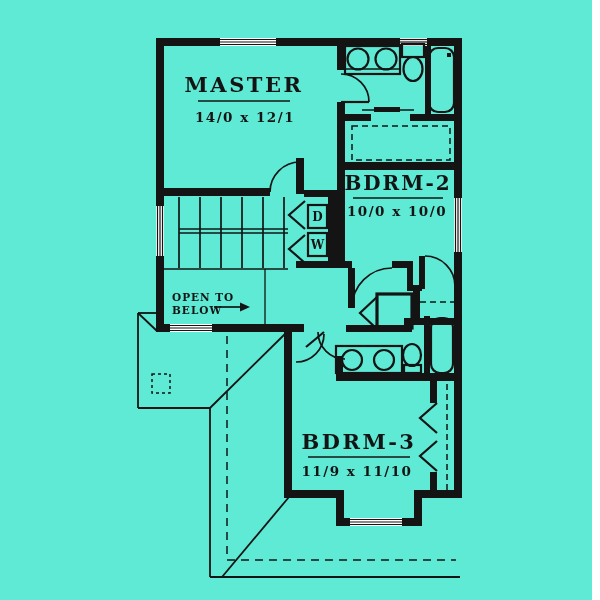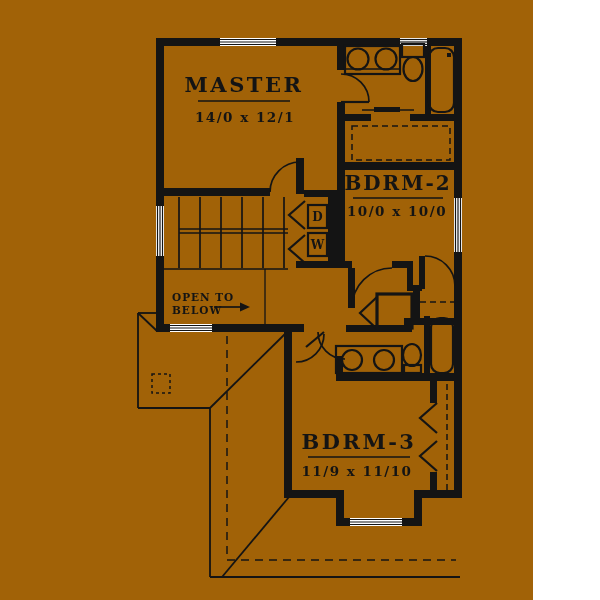--- a/index.html
+++ b/index.html
@@ -1,16 +1,16 @@
 <!DOCTYPE html>
 <html><head>
 <meta charset="utf-8">
 <style>
   html,body{margin:0;padding:0;background:#fff;}
-  .page{width:533px;height:600px;background:#a16207;position:relative;overflow:hidden;}
+  .page{width:592px;height:600px;background:#5eead4;position:relative;overflow:hidden;}
   svg{display:block;}
   .w{fill:#141414;stroke:none;}
   .ln{stroke:#141414;fill:none;stroke-width:1.7;}
   .ln2{stroke:#141414;fill:none;stroke-width:2.2;}
   .thin{stroke:#141414;fill:none;stroke-width:1.3;}
   .dash{stroke:#141414;fill:none;stroke-width:1.5;stroke-dasharray:6 4;}
   .roof{stroke:#141414;fill:none;stroke-width:1.8;}
   .roofdash{stroke:#141414;fill:none;stroke-width:1.5;stroke-dasharray:8 6;}
   .winline{stroke:#141414;fill:none;stroke-width:1.2;}
   .whitefill{fill:#ffffff;stroke:none;}

